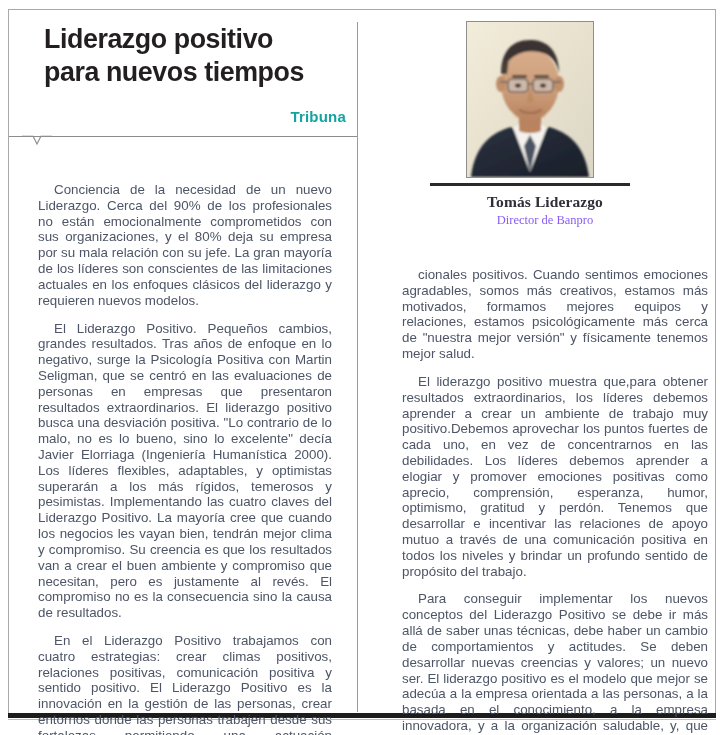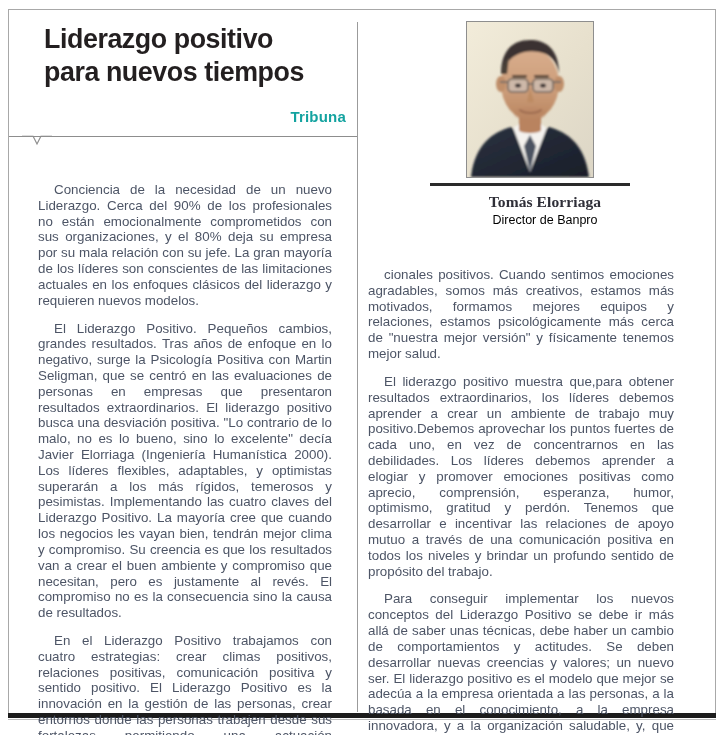--- a/index.html
+++ b/index.html
@@ -135,23 +135,23 @@
   }
   .byline-name {
     font-family: "Liberation Serif", serif;
     font-size: 15.5px;
     font-weight: bold;
     color: #2f2f38;
     letter-spacing: 0.1px;
     line-height: 19px;
   }
   .byline-role {
-    font-family: Liberation Sans, sans-serif;
+    font-family: Liberation Serif, serif;
     font-size: 12.5px;
-    color: #000000;
+    color: #8b5cf6;
     line-height: 17px;
     margin-top: 1px;
   }
 
   
   .col {
     position: absolute;
     font-family: "Liberation Sans Narrow", "Liberation Sans", sans-serif;
     font-size: 13.35px;
     line-height: 15.82px;
@@ -160,21 +160,21 @@
     text-justify: inter-word;
     -webkit-hyphens: none;
     hyphens: none;
   }
   .col-left {
     left: 26px; top: 170px;
     width: 318px;
     height: 535px;
   }
   .col-right {
-    left: 356px; top: 255px;
+    left: 390px; top: 255px;
     width: 330px;
     height: 450px;
   }
   .col p {
     margin: 12px;
     text-indent: 16px;
   }
   .col p.first { text-indent: 16px; }
 </style>
 </head>
@@ -267,21 +267,21 @@
         <path d="M53 88 C58 92 69 92 74 88" fill="none" stroke="#8d5e46" stroke-width="2" stroke-linecap="round"></path>
 
         <ellipse cx="63" cy="92" rx="16" ry="7" fill="#b98463" opacity="0.35"></ellipse>
       </g>
     </svg>
   </div>
 
   <div class="photo-underline"></div>
 
   <div class="byline-block">
-    <div class="byline-name">Tomás Elorriaga</div>
+    <div class="byline-name">Tomás Liderazgo</div>
     <div class="byline-role">Director de Banpro</div>
   </div>
 
   <div class="col col-left">
     <p class="first">Conciencia de la necesidad de un nuevo Liderazgo. Cerca del 90% de los profesionales no están emocionalmente comprometidos con sus organizaciones, y el 80% deja su empresa por su mala relación con su jefe. La gran mayoría de los líderes son conscientes de las limitaciones actuales en los enfoques clásicos del liderazgo y requieren nuevos modelos.</p>
     <p>El Liderazgo Positivo. Pequeños cambios, grandes resultados. Tras años de enfoque en lo negativo, surge la Psicología Positiva con Martin Seligman, que se centró en las evaluaciones de personas en empresas que presentaron resultados extraordinarios. El liderazgo positivo busca una desviación positiva. "Lo contrario de lo malo, no es lo bueno, sino lo excelente" decía Javier Elorriaga (Ingeniería Humanística 2000). Los líderes flexibles, adaptables, y optimistas superarán a los más rígidos, temerosos y pesimistas. Implementando las cuatro claves del Liderazgo Positivo. La mayoría cree que cuando los negocios les vayan bien, tendrán mejor clima y compromiso. Su creencia es que los resultados van a crear el buen ambiente y compromiso que necesitan, pero es justamente al revés. El compromiso no es la consecuencia sino la causa de resultados.</p>
     <p>En el Liderazgo Positivo trabajamos con cuatro estrategias: crear climas positivos, relaciones positivas, comunicación positiva y sentido positivo. El Liderazgo Positivo es la innovación en la gestión de las personas, crear entornos donde las personas trabajen desde sus fortalezas permitiendo una actuación extraordinaria. El trabajo cognitivo se hace mejor desde estados emo-</p>
   </div>
 
   <div class="col col-right">

